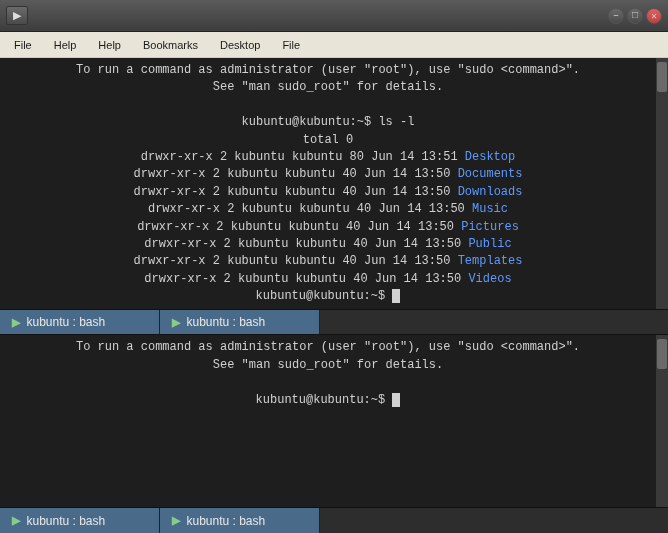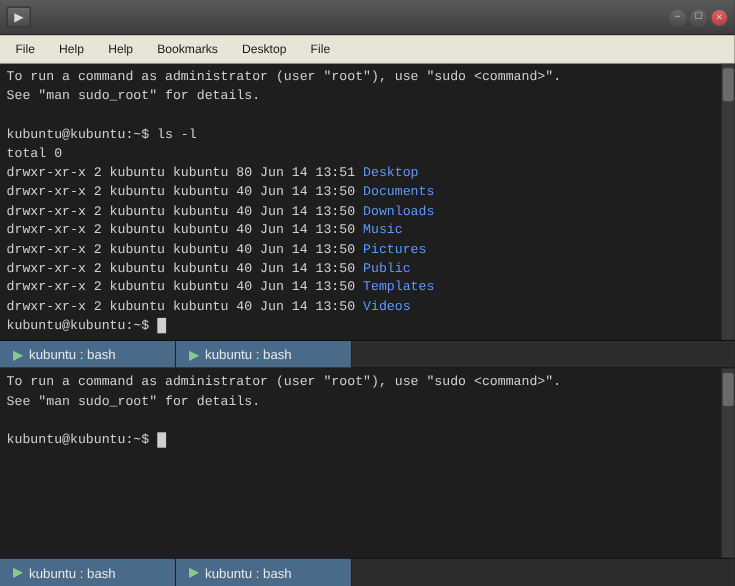--- a/index.html
+++ b/index.html
@@ -100,20 +100,21 @@
     }
 
     .terminal-content {
       flex: 1;
       background: #1e1e1e;
       padding: 4px 6px;
       overflow: hidden;
       font-size: 12px;
       line-height: 1.45;
       color: #d0d0d0;
+      text-align: center;
     }
 
     .terminal-content .dir-color {
       color: #5c9aff;
     }
     .terminal-content .cursor {
       display: inline-block;
       width: 8px;
       height: 14px;
       background: #d0d0d0;

